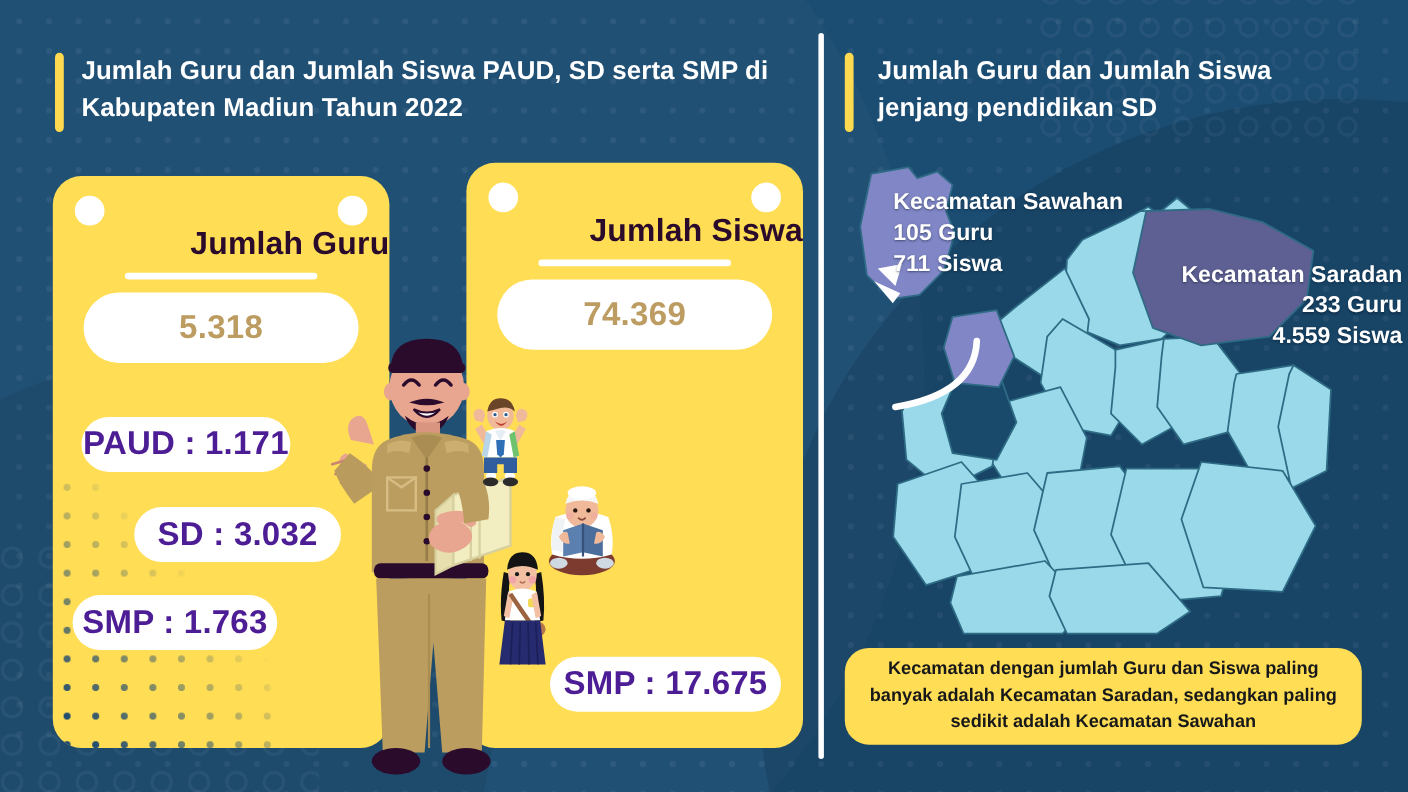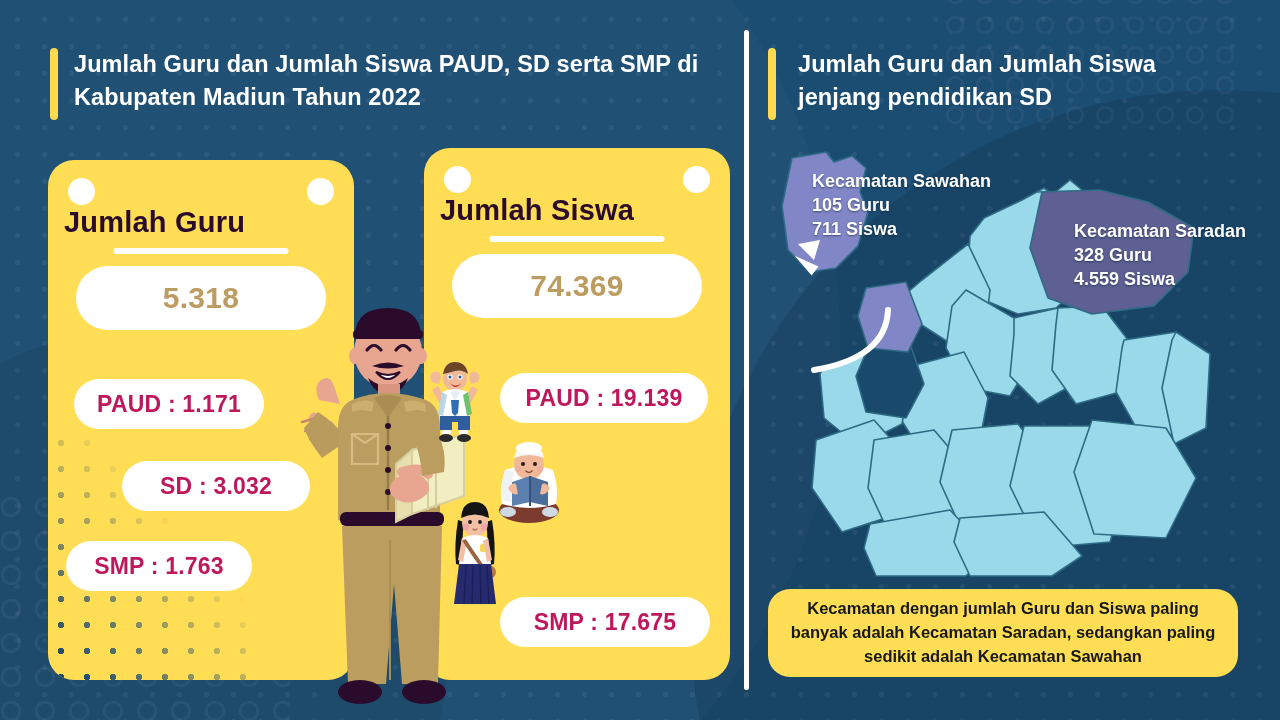--- a/index.html
+++ b/index.html
@@ -134,21 +134,21 @@
     background: #ffffff;
     top: 18px;
   }
   .punch-hole.left  { left: 20px; }
   .punch-hole.right { right: 20px; }
 
   .card-title {
     position: absolute;
     left: 16px; right: 0;
     top: 46px;
-    text-align: left;
+    text-align: right;
     color: #2b0b2b;
     font-size: 29px;
     font-weight: bold;
     letter-spacing: 0.2px;
   }
   .card-underline {
     position: absolute;
     left: 50%;
     transform: translateX(-50%);
     top: 88px;
@@ -176,22 +176,22 @@
   }
 
   .level-pill {
     position: absolute;
     height: 50px;
     border-radius: 26px;
     background: #ffffff;
     display: flex;
     align-items: center;
     justify-content: center;
-    color: #be185d;
-    font-size: 23px;
+    color: #4c1d95;
+    font-size: 30px;
     font-weight: bold;
     padding: 17px 20px;
     white-space: nowrap;
     letter-spacing: 0.2px;
   }
 
   
   #guru-pill-0 { left: 26px;  top: 219px; width: 190px; }
   #guru-pill-1 { left: 74px;  top: 301px; width: 188px; }
   #guru-pill-2 { left: 18px;  top: 381px; width: 186px; }
@@ -211,27 +211,27 @@
   
   #map-wrap {
     position: absolute;
     left: 762px; top: 140px;
     width: 500px; height: 440px;
   }
   .map-label {
     position: absolute;
     color: #ffffff;
     font-weight: bold;
-    font-size: 18px;
+    font-size: 21px;
     line-height: 1.33;
     white-space: nowrap;
     text-shadow: 0 1px 2px rgba(10,30,50,0.55);
   }
   #label-sawahan { left: 50px;  top: 30px; }
-  #label-saradan { left: 312px; top: 80px; }
+  #label-saradan { left: 312px; top: 96px; text-align: right; }
 
   
   #conclusion {
     position: absolute;
     left: 768px;
     top: 589px;
     width: 470px;
     height: 88px;
     background: #ffdd55;
     border-radius: 22px;
@@ -281,21 +281,20 @@
     <div class="level-pill" id="guru-pill-1">SD : 3.032</div>
     <div class="level-pill" id="guru-pill-2">SMP : 1.763</div>
   </div>
 
   <div class="stat-card" id="card-siswa">
     <div class="punch-hole left"></div>
     <div class="punch-hole right"></div>
     <div class="card-title">Jumlah Siswa</div>
     <div class="card-underline"></div>
     <div class="total-pill">74.369</div>
-    <div class="level-pill" id="siswa-pill-0">PAUD : 19.139</div>
     <div class="level-pill" id="siswa-pill-2">SMP : 17.675</div>
   </div>
 
   <svg class="illus" id="illus-teacher" viewBox="0 0 240 420">
 
     <path d="M63 100 q-6 -14 2 -20 q9 -6 13 6 l6 18z" fill="#e8a58f"></path>
     <path d="M58 112 q-8 4 -4 12 q4 8 14 5 l10 -6 z" fill="#e8a58f"></path>
     <path d="M60 118 l-14 4 M62 126 l-13 5 M66 133 l-12 6" stroke="#c98372" stroke-width="2.4" fill="none" stroke-linecap="round"></path>
     <path d="M62 112 q16 10 30 28 l-26 18 q-14 -18 -18 -30z" fill="#b99b5e"></path>
 
@@ -459,21 +458,21 @@
     </svg>
 
     <div class="map-label" id="label-sawahan">
       <div>Kecamatan Sawahan</div>
       <div>105 Guru</div>
       <div>711 Siswa</div>
     </div>
 
     <div class="map-label" id="label-saradan">
       <div>Kecamatan Saradan</div>
-      <div>328 Guru</div>
+      <div>233 Guru</div>
       <div>4.559 Siswa</div>
     </div>
   </div>
 
   <div id="conclusion">
     <span>Kecamatan dengan jumlah Guru dan Siswa paling banyak adalah Kecamatan Saradan, sedangkan paling sedikit adalah Kecamatan Sawahan</span>
   </div>
 
 </div>
 

